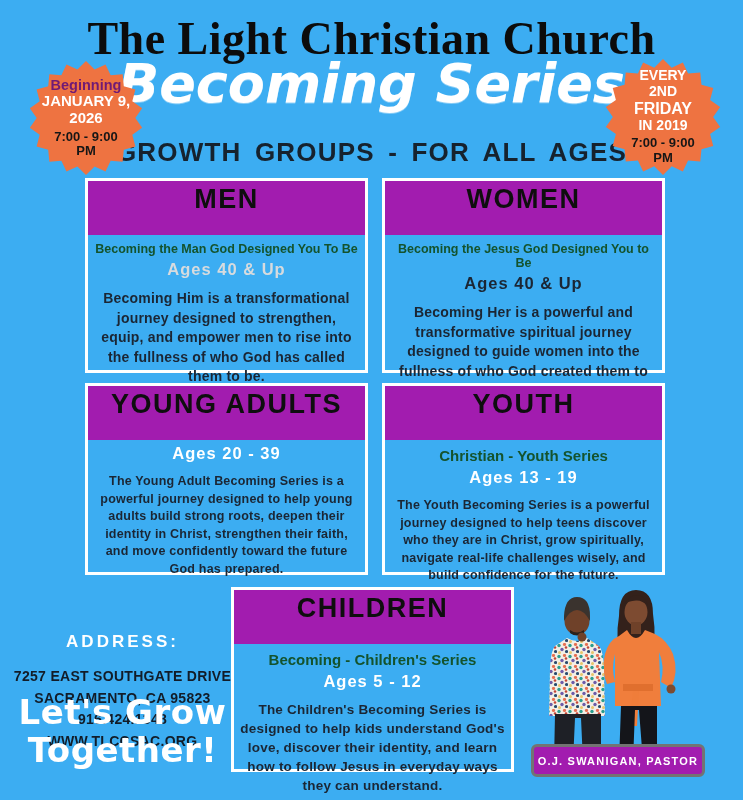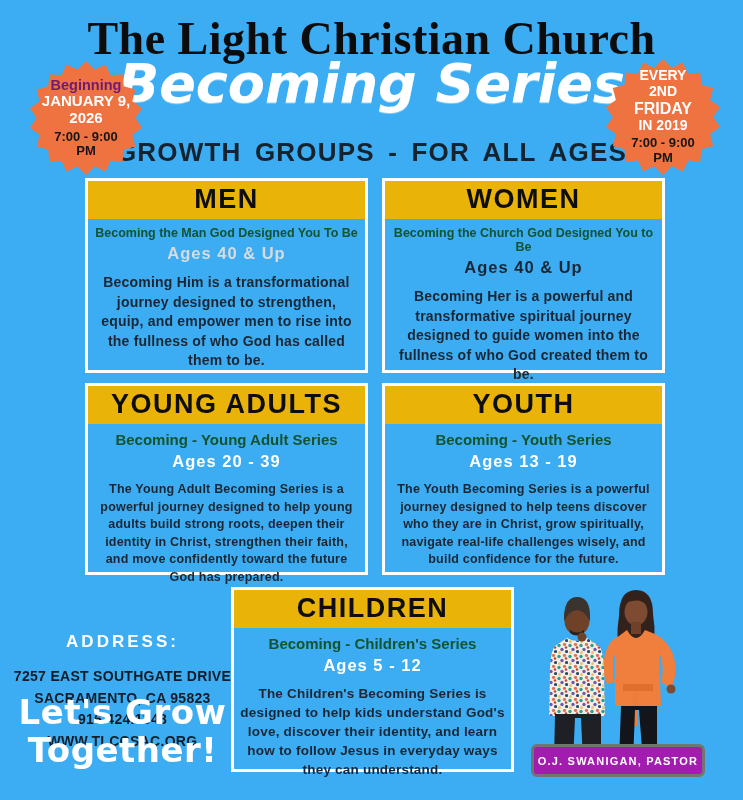--- a/index.html
+++ b/index.html
@@ -22,22 +22,22 @@
     text-align:center;line-height:1.12;}
   .badge-left{left:28px;top:60px;width:116px;height:116px;}
   .badge-right{left:604px;top:58px;width:118px;height:118px;}
   .b-intro{font-size:14.5px;font-weight:600;color:#701a75;}
   .b-white{font-size:15px;font-weight:800;color:#ffffff;}
   .b-dark{font-size:13px;font-weight:800;color:#161616;}
   .b-gap{margin-top:3px;}
 
   
   .card{position:absolute;border:3px solid #ffffff;box-sizing:border-box;text-align:center;}
-  .card-head{background:#eab308;color:#0e0e0e;font-weight:800;font-size:27px;letter-spacing:1.5px;
-    padding:3px 0 4px 0;}
+  .card-head{background:#a21caf;color:#0e0e0e;font-weight:800;font-size:27px;letter-spacing:1.5px;
+    padding:3px 0 20px 0;}
   .card-sub{color:#14532d;font-weight:700;font-size:15px;margin-top:7px;padding:0 4px;}
   .sub-small{font-size:12.5px;}
   .card-ages{font-weight:700;font-size:16.5px;margin-top:4px;color:#ffffff;letter-spacing:1px;}
   .ages-gray{color:#d7dbde;}
   .ages-dark{color:#1b2634;}
   .card-body{color:#1b2634;font-weight:700;line-height:1.4;margin-top:10px;padding:0 6px;letter-spacing:.2px;}
   .body-md{font-size:14px;}
   .body-sm{font-size:12.5px;}
   .body-ch{font-size:13.5px;}
   #card-men{left:85px;top:178px;width:283px;height:195px;}
@@ -97,35 +97,34 @@
 
   <div class="card" id="card-men">
     <div class="card-head">MEN</div>
     <div class="card-sub sub-small">Becoming the Man God Designed You To Be</div>
     <div class="card-ages ages-gray">Ages 40 &amp; Up</div>
     <div class="card-body body-md">Becoming Him is a transformational journey designed to strengthen, equip, and empower men to rise into the fullness of who God has called them to be.</div>
   </div>
 
   <div class="card" id="card-women">
     <div class="card-head">WOMEN</div>
-    <div class="card-sub sub-small">Becoming the Church God Designed You to Be</div>
+    <div class="card-sub sub-small">Becoming the Jesus God Designed You to Be</div>
     <div class="card-ages ages-dark">Ages 40 &amp; Up</div>
     <div class="card-body body-md">Becoming Her is a powerful and transformative spiritual journey designed to guide women into the fullness of who God created them to be.</div>
   </div>
 
   <div class="card" id="card-ya">
     <div class="card-head">YOUNG ADULTS</div>
-    <div class="card-sub">Becoming - Young Adult Series</div>
     <div class="card-ages">Ages 20 - 39</div>
     <div class="card-body body-sm">The Young Adult Becoming Series is a powerful journey designed to help young adults build strong roots, deepen their identity in Christ, strengthen their faith, and move confidently toward the future God has prepared.</div>
   </div>
 
   <div class="card" id="card-youth">
     <div class="card-head">YOUTH</div>
-    <div class="card-sub">Becoming - Youth Series</div>
+    <div class="card-sub">Christian - Youth Series</div>
     <div class="card-ages">Ages 13 - 19</div>
     <div class="card-body body-sm">The Youth Becoming Series is a powerful journey designed to help teens discover who they are in Christ, grow spiritually, navigate real-life challenges wisely, and build confidence for the future.</div>
   </div>
 
   <div class="card" id="card-children">
     <div class="card-head">CHILDREN</div>
     <div class="card-sub">Becoming - Children's Series</div>
     <div class="card-ages">Ages 5 - 12</div>
     <div class="card-body body-ch">The Children's Becoming Series is designed to help kids understand God's love, discover their identity, and learn how to follow Jesus in everyday ways they can understand.</div>
   </div>

